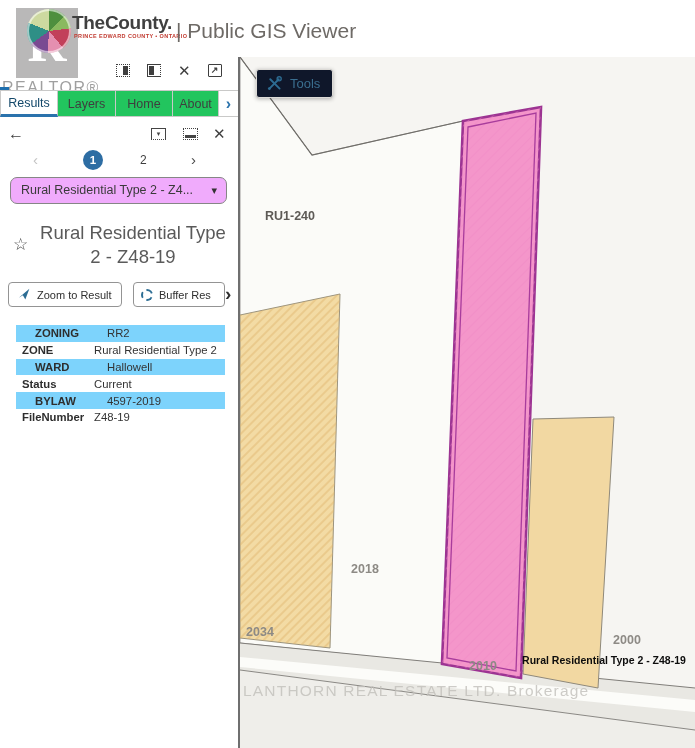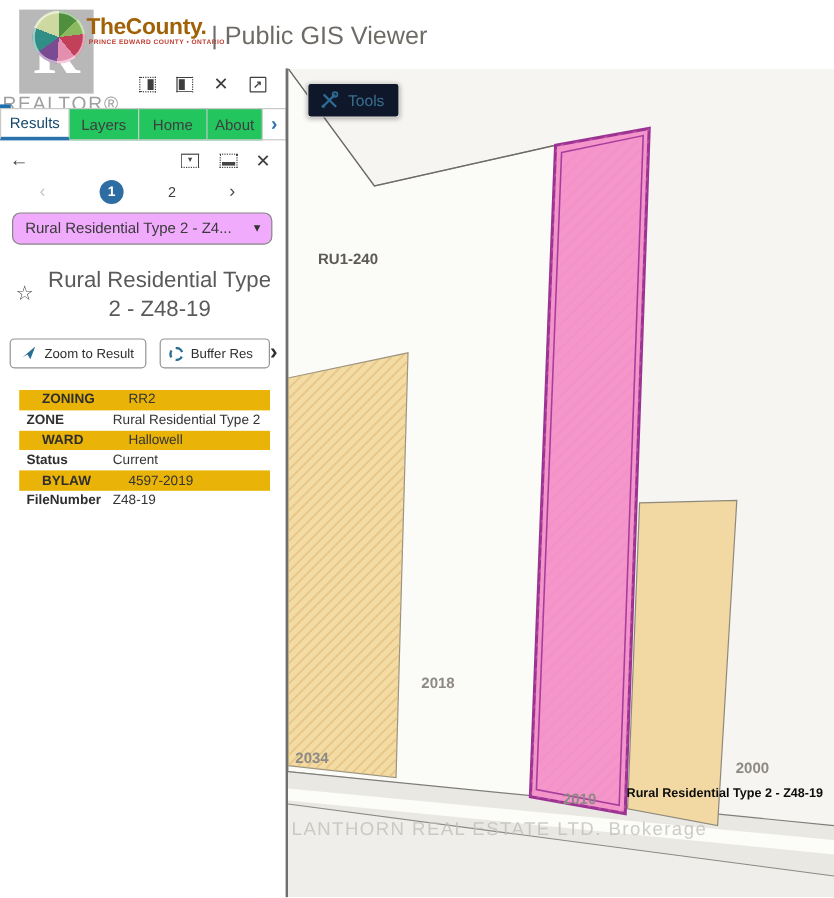--- a/index.html
+++ b/index.html
@@ -15,21 +15,21 @@
     display:flex; align-items:center; justify-content:center; }
   .r-square span { color:#fff; font-family:"Liberation Serif", serif; font-weight:bold; font-size:54px; line-height:1; }
   .realtor-text { left:2px; top:79px; font-size:16px; color:#9f9f9f; letter-spacing:1.5px; }
   .realtor-dash { left:0; top:87px; width:9px; height:4px; background:#1f6fae; }
 
   
   .emblem { left:27px; top:9px; width:44px; height:44px; border-radius:50%;
     background:conic-gradient(#4e8f3e 0 13%, #8ab95f 13% 23%, #c2405a 23% 39%,
       #e58fb0 39% 51%, #7a4a92 51% 65%, #2f8f86 65% 81%, #cdd9a0 81% 100%);
     box-shadow:inset 0 0 0 2px rgba(255,255,255,.55); }
-  .brand { left:72px; top:12px; font-size:19px; font-weight:bold; color:#a16207; letter-spacing:-0.3px; }
+  .brand { left:72px; top:12px; font-size:19px; font-weight:bold; color:#404040; letter-spacing:-0.3px; }
   .brand-tagline { left:74px; top:33px; font-size:5.5px; font-weight:bold; color:#c13a30; letter-spacing:.4px; }
   .app-title { left:176px; top:19px; font-size:21px; color:#6e6a66; font-weight:400; }
 
   
   .top-icons { left:116px; top:60px; display:flex; gap:17px; align-items:center; height:20px; }
   .ic-box { position:relative; width:14px; height:13px; border:1.5px dotted #3e3e3e; }
   .ic-box .fill-r { position:absolute; right:1px; top:1px; bottom:1px; width:5px; background:#3e3e3e; }
   .ic-box2 { position:relative; width:14px; height:13px; border:1.5px solid #3e3e3e; border-right-style:dotted; }
   .ic-box2 .fill-l { position:absolute; left:1px; top:1px; bottom:1px; width:5px; background:#3e3e3e; }
   .ic-x { font-size:15px; color:#3e3e3e; line-height:1; }
@@ -75,21 +75,21 @@
   .btn { position:absolute; height:25px; background:#fff; border:1px solid #949494; border-radius:4px;
     display:flex; align-items:center; gap:6px; padding:0 9px; font-size:11px; color:#2f2f2f; white-space:nowrap; }
   .btn-zoom { left:8px; top:282px; }
   .btn-buffer { left:133px; top:282px; width:92px; overflow:hidden; padding:0 7px; }
   .buffer-ic { width:12px; height:12px; min-width:12px; border:2px dashed #2c6d94; border-radius:50%; }
   .btn-more { left:225px; top:283px; font-size:19px; font-weight:bold; color:#2e2e2e; }
 
   
   .attr { left:16px; top:325px; width:209px; font-size:11.3px; color:#333; }
   .attr-row { display:grid; grid-template-columns:72px 1fr; padding:2.4px 0 2.4px 6px; }
-  .attr-row.alt { background:#eab308;padding-left:19px; }
+  .attr-row.alt { background:#7dd3fc;padding-left:19px; }
   .attr-row b { font-weight:bold; color:#2e2e2e; }
 
   .divider { left:238px; top:57px; width:2px; height:691px; background:#6f6f6f; }
 
   
   .map { left:240px; top:57px; width:455px; height:691px; overflow:hidden; }
   .map svg { display:block; }
   .map text { font-family:"Liberation Sans", sans-serif; }
   .lbl { font-size:12.5px; font-weight:bold; fill:#8d8a85; }
   .lbl-zone { font-size:12.5px; font-weight:bold; fill:#5d5a56; }

